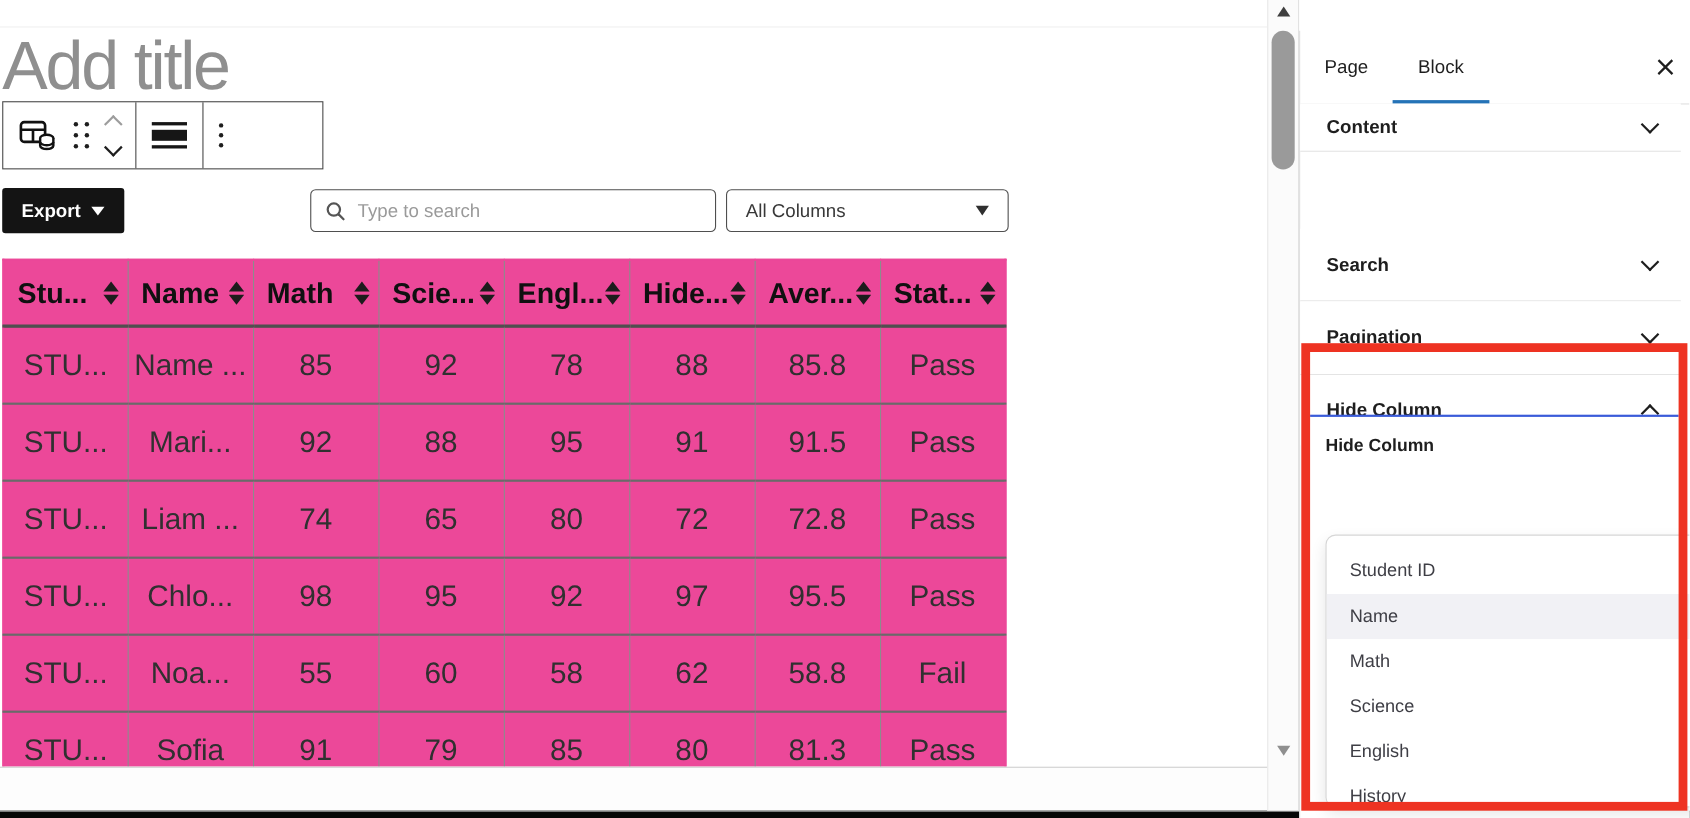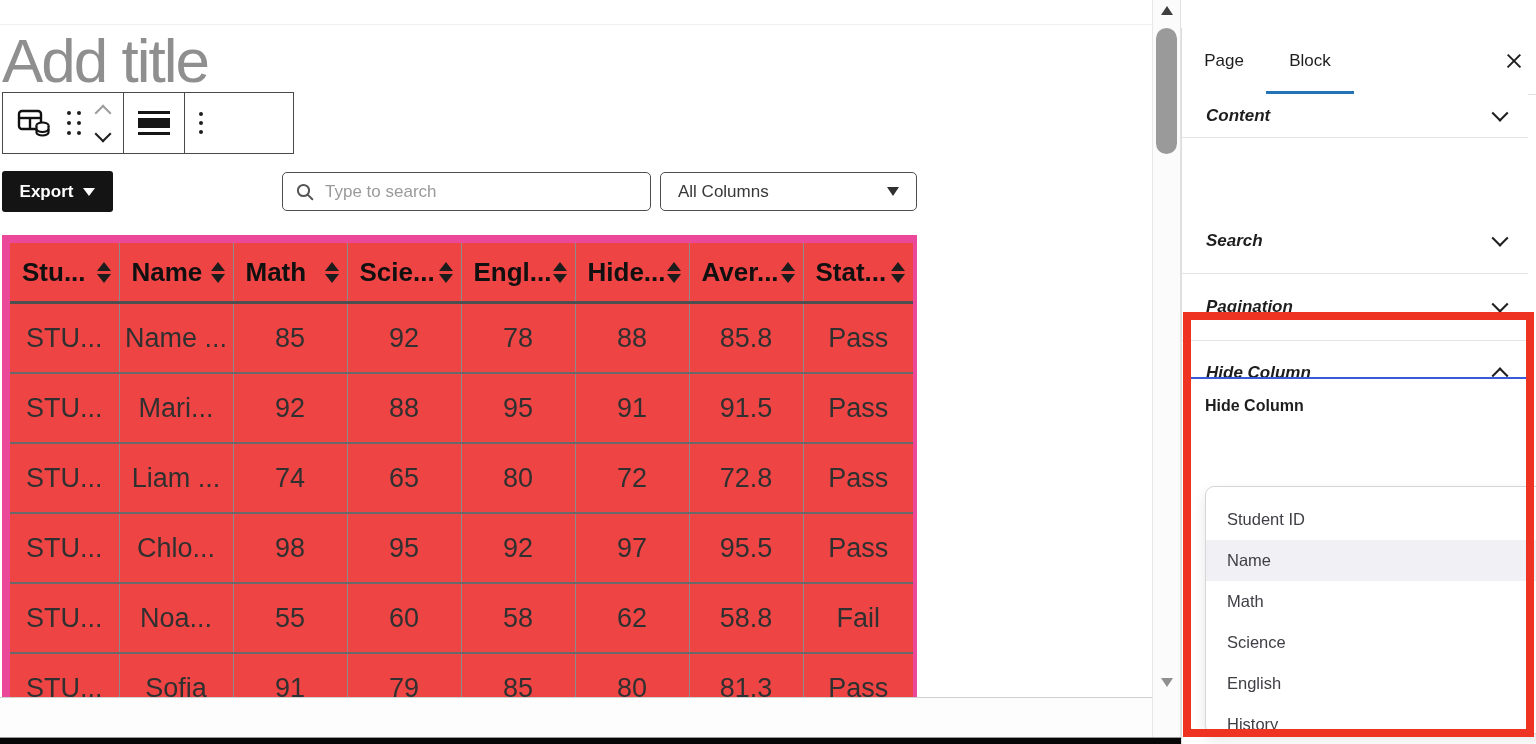--- a/index.html
+++ b/index.html
@@ -43,21 +43,21 @@
   .search-box input { border:none; outline:none; flex:1; font-size:17px; color:#333; font-family:inherit; background:transparent; }
   .search-box input::placeholder { color:#9a9a9a; }
 
   .col-filter { position:absolute; left:660px; top:172px; width:257px; height:39px; box-sizing:border-box;
     border:1.5px solid #4f4f4f; border-radius:5px; background:#fff; display:flex; align-items:center; padding:0 17px; }
   .col-filter .label { font-size:17px; color:#383838; }
   .col-filter .caret { margin-left:auto; width:0; height:0; border-left:6px solid transparent; border-right:6px solid transparent; border-top:9px solid #2f2f2f; }
 
   
   .table-clip { position:absolute; left:2px; top:235px; width:915px; height:462px; overflow:hidden; }
-  table.grades { border-collapse:collapse; table-layout:fixed; width:911px; background:#ef4444; border:8px solid #ec4899; }
+  table.grades { border-collapse:collapse; table-layout:fixed; width:911px; background:#ec4899; border:2px solid #ec4899; }
   table.grades th { border:1px solid #8c8c8c; border-bottom:3px solid #4f4f4f; height:58px; padding:0; }
   table.grades td { border:1px solid #8c8c8c; border-bottom:2px solid #6a6a6a; height:68px; padding:0;
     font-size:27px; color:#303030; text-align:center; }
   td.cell-left { text-align:left; padding-left:13px; color:#3a3a3a; }
   .th-inner { display:flex; align-items:center; justify-content:space-between; padding:0 8px 0 12px;
     font-size:26px; font-weight:bold; color:#101010; }
   .sort { display:flex; flex-direction:column; align-items:center; gap:3px; flex:none; }
   .sort .t-up { width:0; height:0; border-left:7px solid transparent; border-right:7px solid transparent; border-bottom:9px solid #1c1c1c; }
   .sort .t-dn { width:0; height:0; border-left:7px solid transparent; border-right:7px solid transparent; border-top:9px solid #1c1c1c; }
 
@@ -80,21 +80,21 @@
   .tab-page { left:6px; width:72px; }
   .tab-block { left:84px; width:88px; }
   .tab-underline { position:absolute; left:84px; bottom:-1px; width:88px; height:4px; }
 
   .close-btn { position:absolute; right:12px; top:23px; width:20px; height:20px; background:none; border:none; }
   .close-btn i { position:absolute; left:1px; top:9px; width:18px; height:2.2px; background:#1e1e1e; }
   .close-btn i:first-child { transform:rotate(45deg); }
   .close-btn i:last-child { transform:rotate(-45deg); }
 
   .panel-row { position:absolute; left:0; width:346px; border-bottom:1px solid #e4e4e4; box-sizing:border-box;
-    display:flex; align-items:center; padding:0 22px 0 24px; background:#fff;font-style:italic; }
+    display:flex; align-items:center; padding:0 22px 0 24px; background:#fff; }
   .panel-row .plabel { font-size:17px; font-weight:600; color:#1e1e1e; }
   .panel-row .pchev { margin-left:auto; }
   .pchev { width:10px; height:10px; border-right:2px solid #1e1e1e; border-bottom:2px solid #1e1e1e; }
   .pchev.dn { transform:rotate(45deg) translate(-2px,-2px); }
   .pchev.up { transform:rotate(-135deg) translate(-2px,-2px); }
 
   .row-content    { top:66px;  height:44px; }
   .row-settings   { top:110px; height:70px; }
   .row-search     { top:180px; height:66px; }
   .row-pagination { top:246px; height:67px; }

